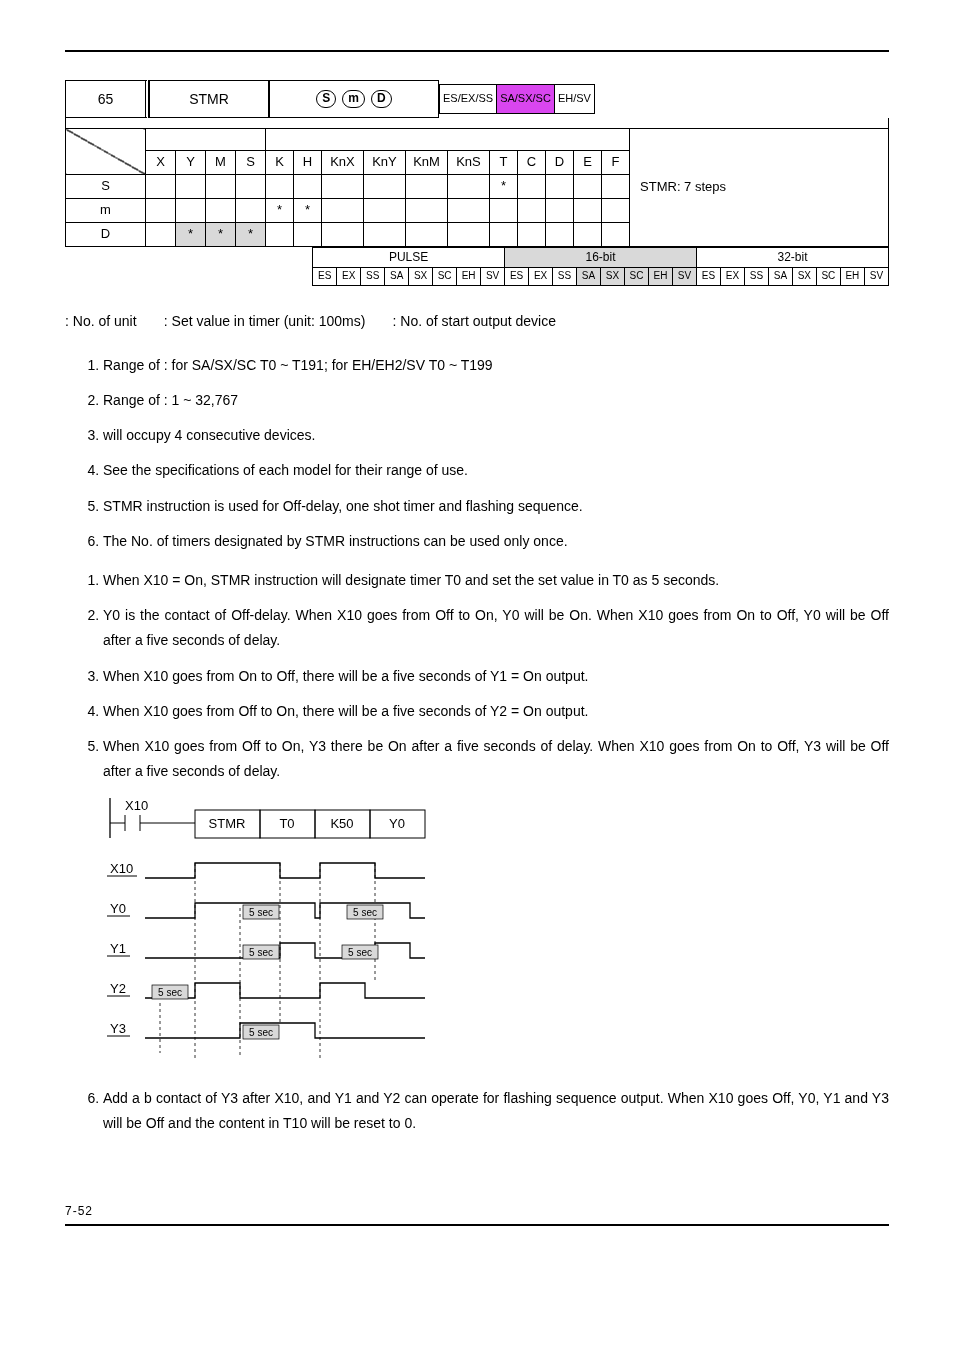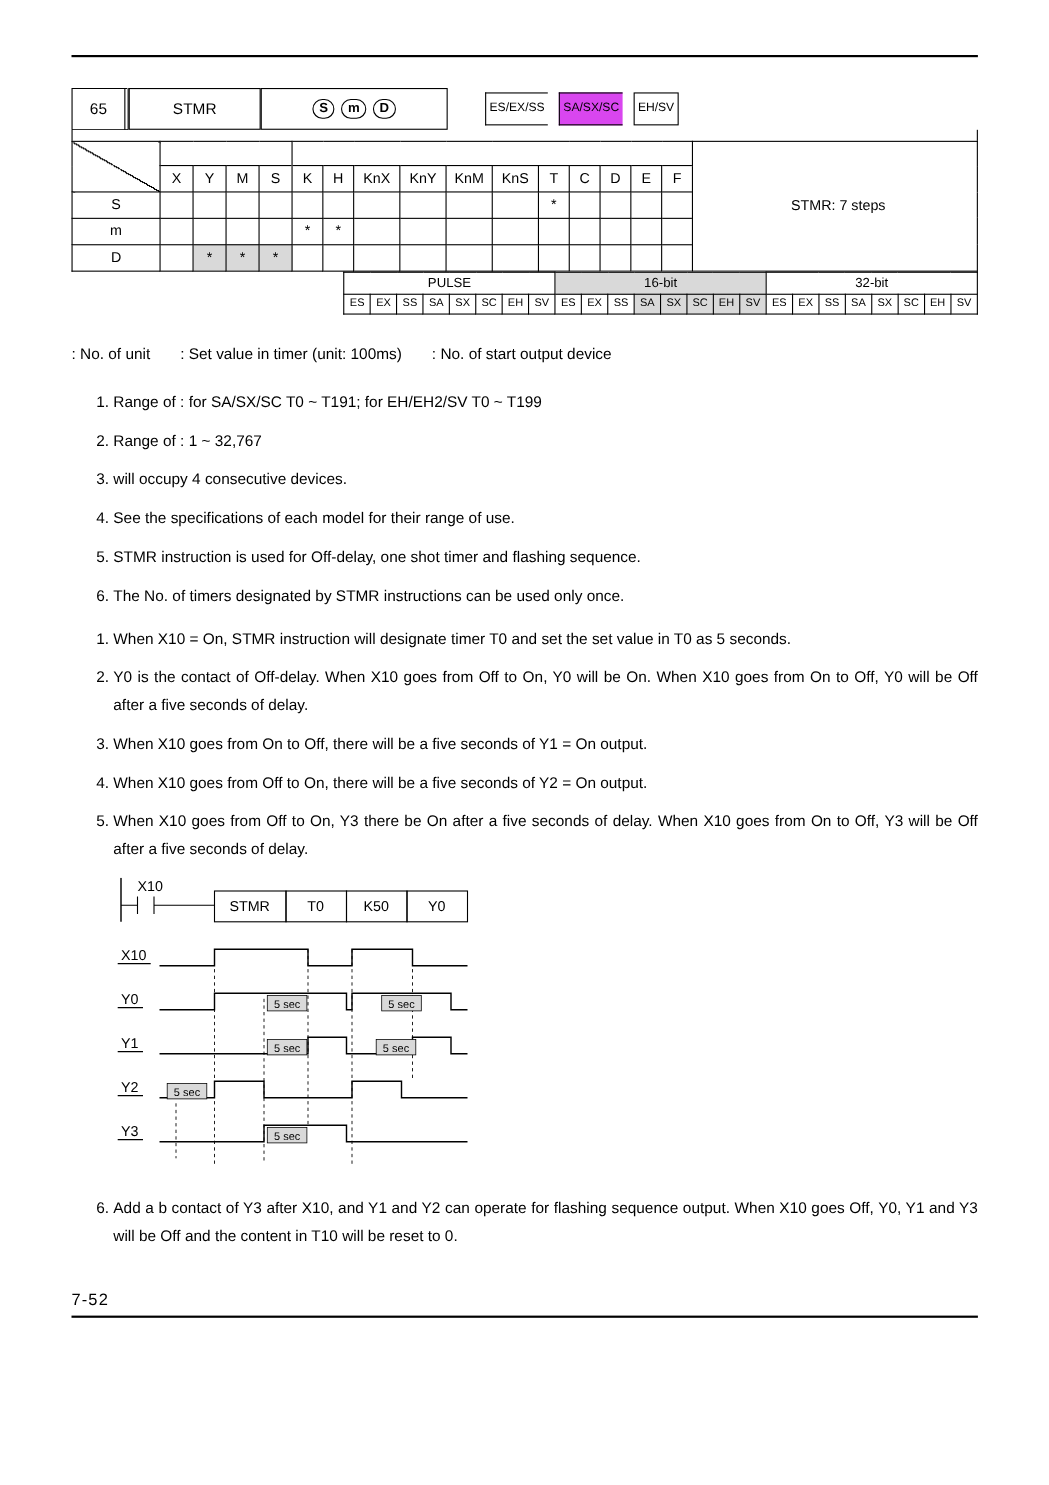--- a/index.html
+++ b/index.html
@@ -22,25 +22,25 @@
     align-items: stretch;
   }
   .api-cell {
     border: 1px solid #000;
     padding: 8px 10px;
     display: flex;
     align-items: center;
     justify-content: center;
     font-size: 14px;
   }
-  .api-cell.num { width: 52px; border-right: 4px double #000; }
+  .api-cell.num { width: 84px; border-right: 4px double #000; }
   .api-cell.mnem { width: 120px; }
   .api-cell.ops  { width: 170px; gap: 6px; }
   .api-cell.func { flex: 1; justify-content: flex-start; padding-left: 14px; }
-  .api-cell.ctrl { display:flex; gap:10px; padding:0; border:none;margin-left:34px; }
+  .api-cell.ctrl { display:flex; gap:0; padding:0; border:none; }
   .ctrl-box { font-size: 11px; border:1px solid #000; padding:6px 3px; }
   .ctrl-box.one { border-right:none; }
   .ctrl-box.two { border-right:none; background:#d946ef; }
   .ctrl-box.three { }
 
   .op-chip {
     display:inline-flex; align-items:center; justify-content:center;
     border:1.2px solid #000;
     border-radius: 10px;
     height: 18px;
@@ -55,21 +55,21 @@
   
   .dev-table { border-collapse: collapse; width: 100%; table-layout: fixed; }
   .dev-table td, .dev-table th {
     border: 1px solid #000;
     font-size: 13px;
     padding: 2px 4px;
     text-align: center;
     height: 22px;
   }
   .dev-table .lbl { text-align: center; width: 80px; }
-  .dev-table .steps { text-align: center; padding-left: 10px; }
+  .dev-table .steps { text-align: left; padding-left: 10px; }
   .dev-table .diag {
     background: linear-gradient(to top right,
       transparent 0%, transparent calc(50% - .6px),
       #000 calc(50% - .6px), #000 calc(50% + .6px),
       transparent calc(50% + .6px), transparent 100%);
   }
   .shade { background: #d9d9d9; }
 
   
   .foot-table { border-collapse: collapse; width: 100%; table-layout: fixed; font-size: 10px; }
@@ -86,21 +86,21 @@
   
   ol.std { margin: 0 0 14px 20px; padding-left: 18px; }
   ol.std > li { margin-bottom: 10px; line-height: 1.8; text-align: justify; }
   ol.std.cont { counter-reset: item 5; }
 
   
   .diagram-zone { margin: 6px 0 18px 20px; }
   svg { display:block; }
 
   
-  .pgnum { margin-top: 34px; font-size: 15px; letter-spacing: 1px; }
+  .pgnum { margin-top: 66px; font-size: 12px; letter-spacing: 1px; }
   .bottom-rule { border-top: 2.5px solid #000; margin-top:4px; }
 </style>
 </head>
 <body>
 
 <div class="top-rule"></div>
 
 <div class="api-wrap">
   <div class="api-row1">
     <div class="api-cell num">65</div>

